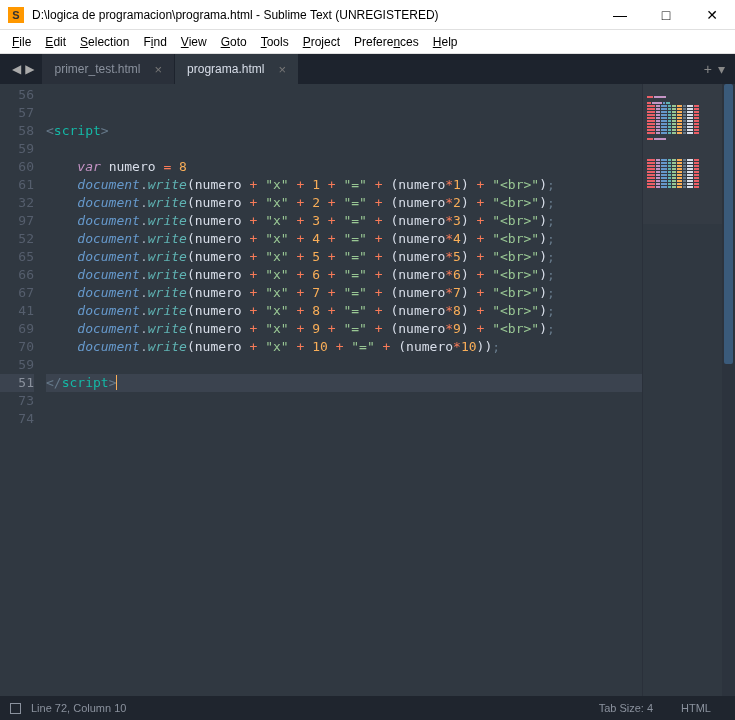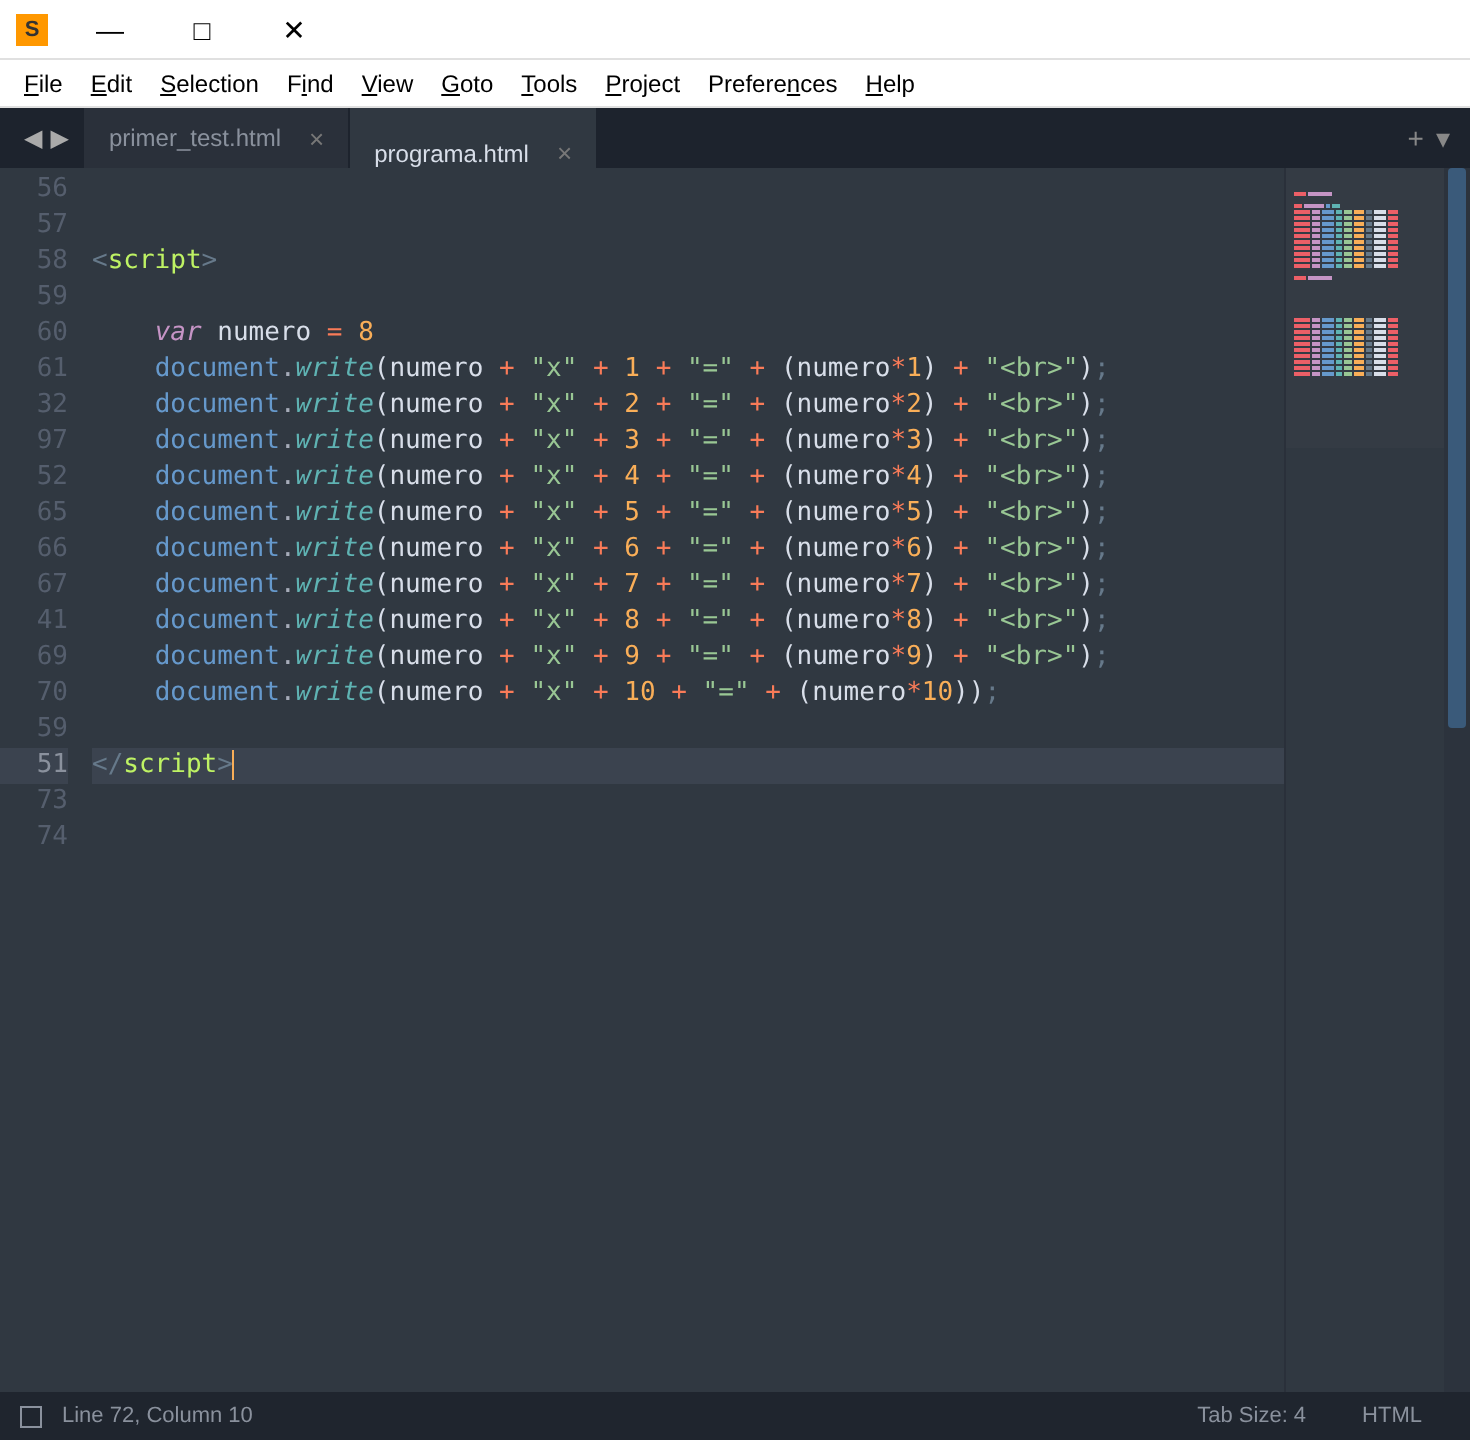--- a/index.html
+++ b/index.html
@@ -54,21 +54,21 @@
   .tabbar .navarrows span { margin: 0 2px; font-size: 12px; cursor: pointer; }
   .tab {
     display: flex; align-items: center;
     padding: 0 12px;
     color: #8a919d; font-size: 12px;
     cursor: pointer;
     border-right: 1px solid #1d232d;
     position: relative;
   }
   .tab.inactive { background: #2a303a; }
-  .tab.active { background: #303841; color: #d8dee9; align-items: flex-end; }
+  .tab.active { background: #303841; color: #d8dee9; }
   .tab .close {
     margin-left: 14px; font-size: 13px;
     color: #777;
   }
   .tabbar .filler { flex: 1; }
   .tabbar .addsplit {
     display: flex; align-items: center;
     padding: 0 10px; color: #888; font-size: 14px;
     gap: 6px;
   }
@@ -98,26 +98,26 @@
   }
   .code .line { height: 18px; }
   .code .line.current { background: #3b434f; }
   .cursor {
     display: inline-block; width: 1px; height: 15px;
     background: #f9ae58; vertical-align: text-bottom;
     margin-left: 0;
   }
   
   .c-punct  { color: #66798a; }  
-  .c-tag    { color: #bef264; }  
+  .c-tag    { color: #14b8a6; }  
   .c-kw     { color: #c594c5; font-style: italic; } 
   .c-var    { color: #d8dee9; }
   .c-op     { color: #f97b58; }  
   .c-num    { color: #f9ae58; }
-  .c-obj    { color: #6699cc; } 
+  .c-obj    { color: #6699cc; font-style: italic; } 
   .c-dot    { color: #a6acb9; }
   .c-fn     { color: #5fb3b3; font-style: italic; } 
   .c-str    { color: #99c794; }
   .c-paren  { color: #d8dee9; }
 
   .minimap {
     width: 80px; background: #303841;
     position: relative;
     border-left: 1px solid #2a303a;
   }
@@ -162,20 +162,21 @@
     margin-right: 10px;
   }
   .statusbar .filler { flex: 1; }
   .statusbar .seg { padding: 0 14px; cursor: pointer; }
 </style>
 </head>
 <body>
 
 <div class="titlebar">
   <div class="icon">S</div>
+  <div class="title">D:\logica de programacion\programa.html - Sublime Text (UNREGISTERED)</div>
   <div class="winbtns">
     <div class="winbtn">—</div>
     <div class="winbtn">□</div>
     <div class="winbtn close">✕</div>
   </div>
 </div>
 
 <div class="menubar">
   <div class="menuitem"><span class="ul">F</span>ile</div>
   <div class="menuitem"><span class="ul">E</span>dit</div>

